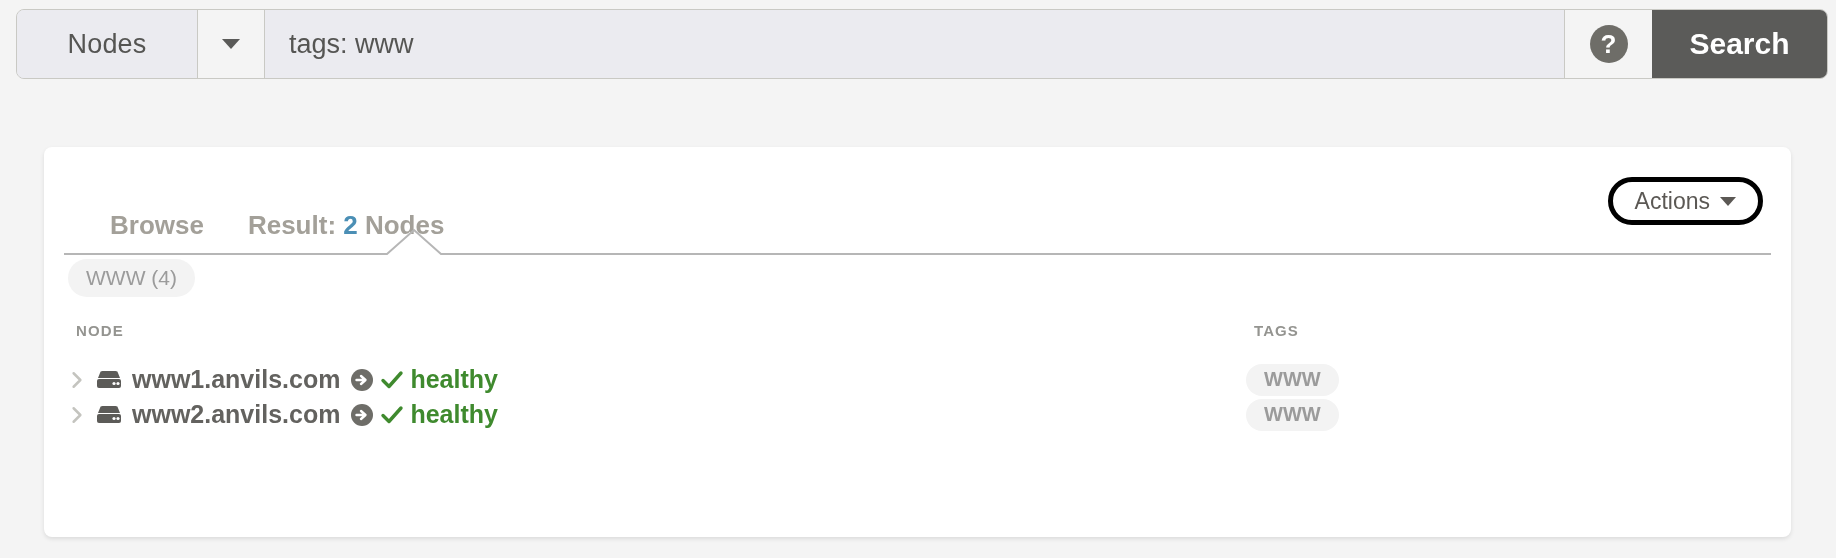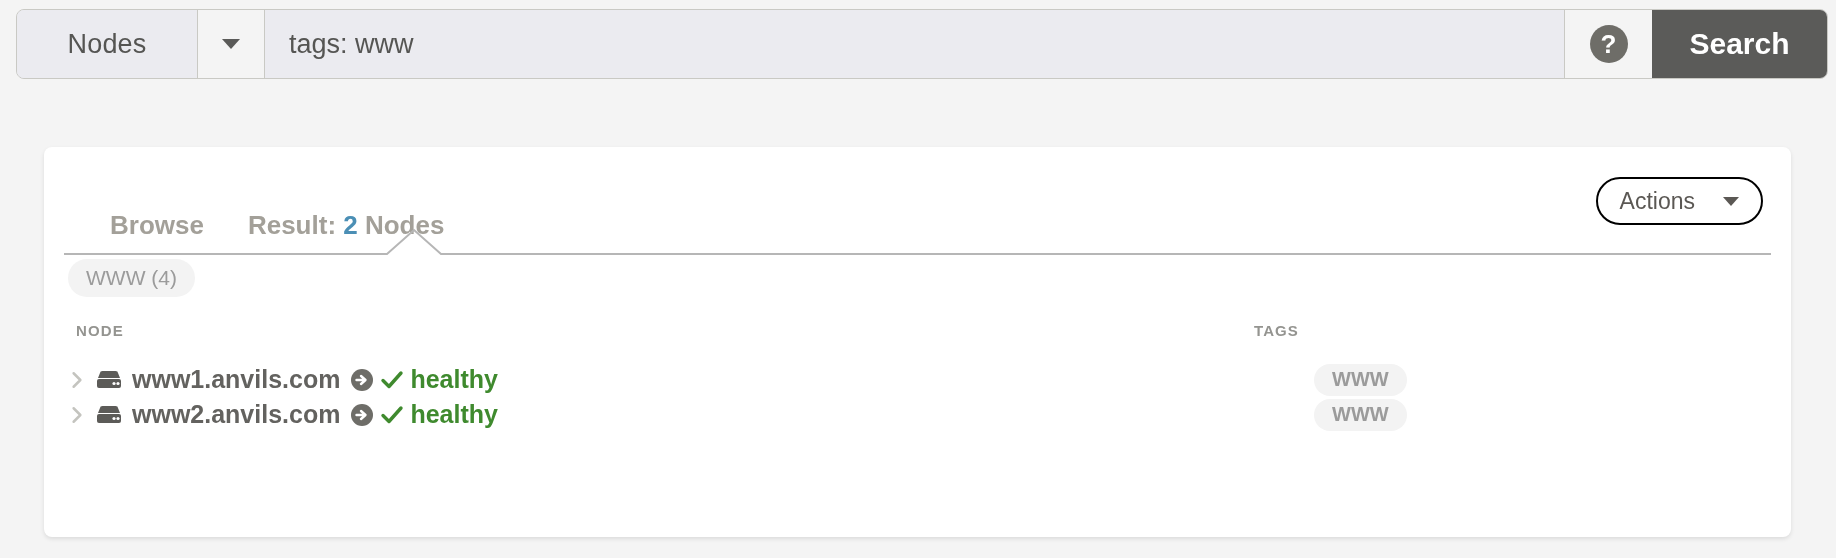--- a/index.html
+++ b/index.html
@@ -131,26 +131,26 @@
     white-space: nowrap;
   }
   .tab .count { color: #4b8fb5; }
 
   .actions-button {
     position: absolute;
     right: 28px;
     top: 30px;
     height: 48px;
     padding: 0 22px;
-    border: 2px solid #000000;
+    border: 5px solid #000000;
     border-radius: 26px;
     background: #ffffff;
     display: flex;
     align-items: center;
-    gap: 28px;
+    gap: 10px;
     font-size: 23px;
     color: #5b5854;
     font-family: "Liberation Sans", sans-serif;
     cursor: pointer;
   }
   .actions-caret {
     width: 0; height: 0;
     border-left: 8px solid transparent;
     border-right: 8px solid transparent;
     border-top: 9px solid #5b5854;
@@ -239,21 +239,21 @@
   .check-icon { margin-right: 6px; flex: none; }
 
   .status-text {
     font-size: 25px;
     color: #3f8a2e;
     white-space: nowrap;
   }
 
   .tags-cell {
     position: absolute;
-    left: 1270px;
+    left: 1202px;
     top: 0;
     height: 35px;
     display: flex;
     align-items: center;
   }
   .tag-pill {
     display: inline-flex;
     align-items: center;
     height: 32px;
     padding: 0 18px;

